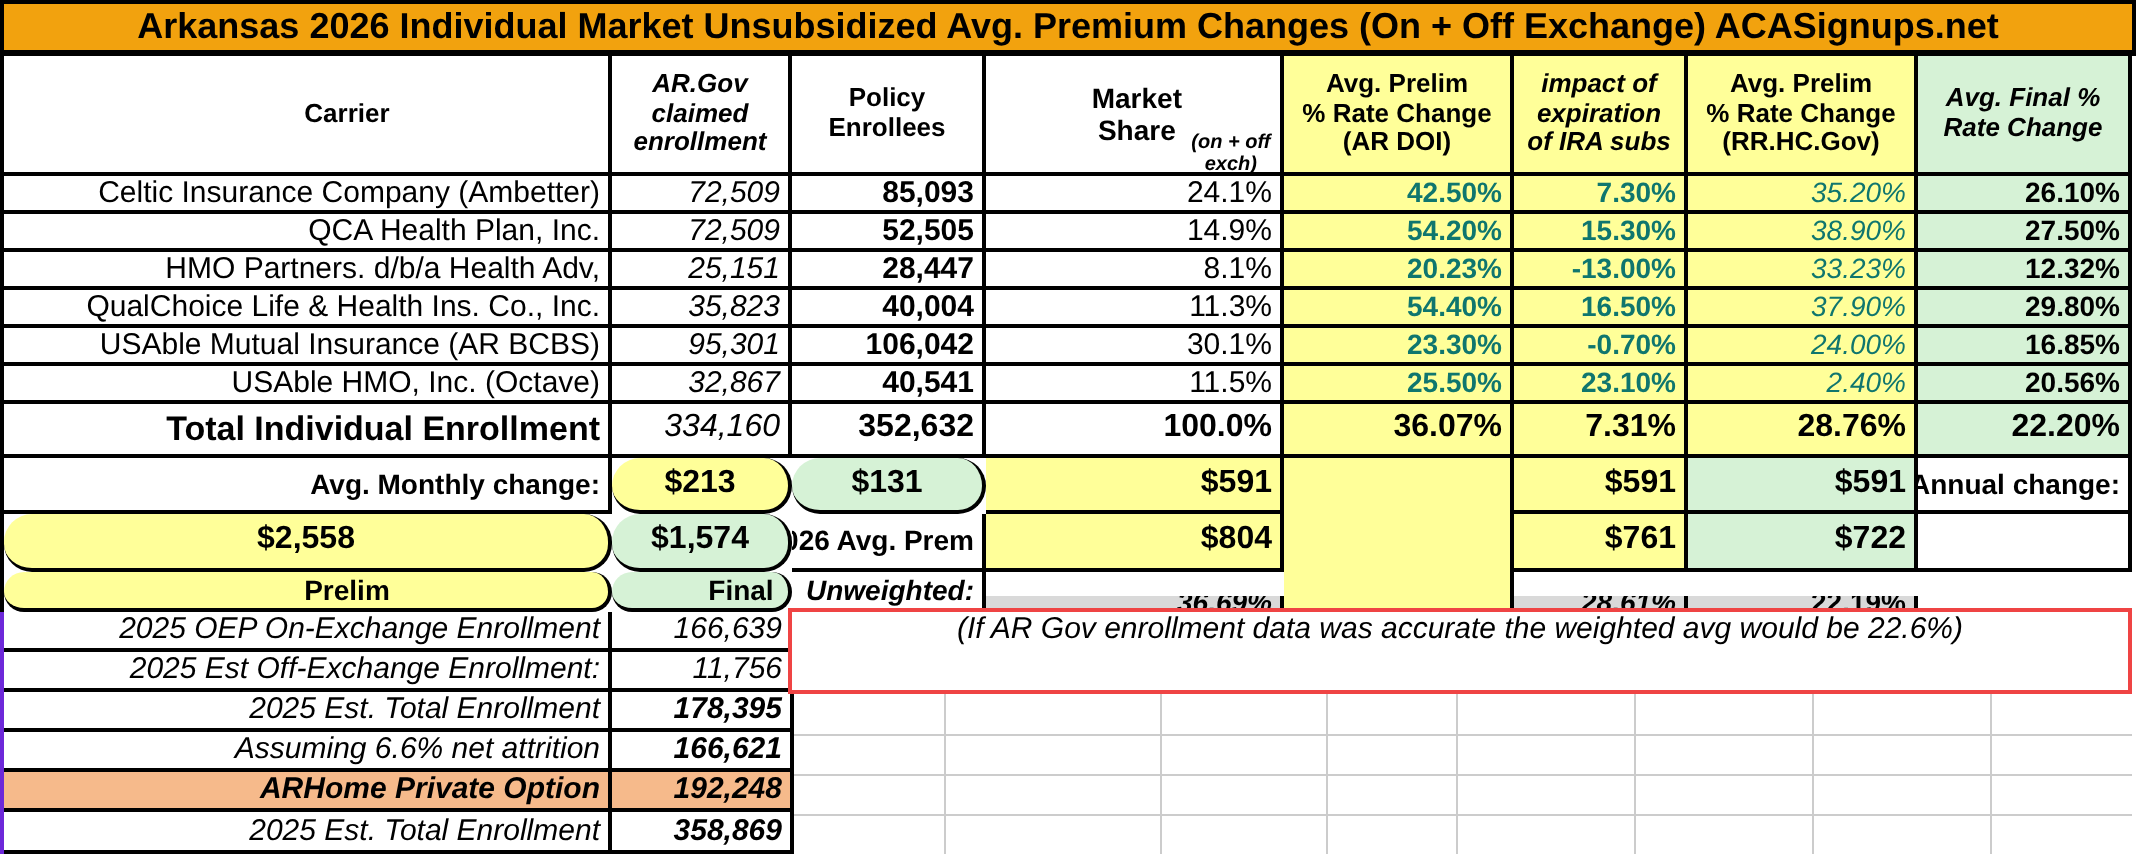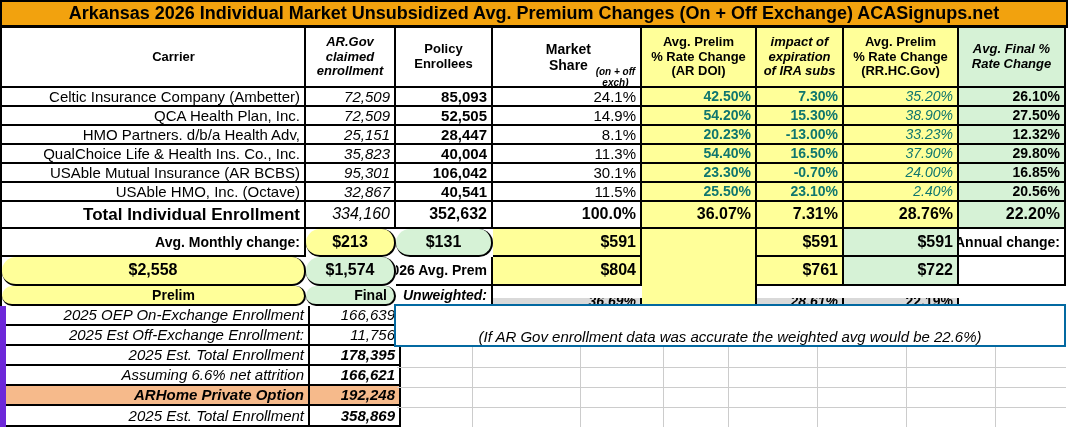--- a/index.html
+++ b/index.html
@@ -27,27 +27,27 @@
   .bg-y{background:#FFFF99;} .bg-g{background:#D6F2D6;}
   .bg-gray{background:#D9D9D9;margin-top:12px;} .bg-p{background:#F6BA8B;}
   .f13{font-size:10px;margin-top:40px;} .f14{font-size:14px;padding-left:45px;} .f16{font-size:16px;} .f17{font-size:17px;}
   .hdr{font-weight:bold;font-size:13px;justify-content:center;text-align:center;
        white-space:pre-line;line-height:1.15;}
   .hdr-stack{flex-direction:row;justify-content:center;}
   .ira-merged{grid-row:span 3;}
 
   
   .bottom-grid{position:absolute;left:0;top:306px;width:397px;height:121px;box-sizing:border-box;
-               border-left:6px solid #6d28d9;display:grid;
+               border-left:2px solid #6d28d9;display:grid;
                grid-template-columns:304px 91px;
                grid-template-rows:20px 20px 20px 20px 20px 21px;}
 
   
   .note-box{position:absolute;left:394px;top:304px;width:672px;height:43px;box-sizing:border-box;
-            border:2px solid #0369a1;background:#fff;display:flex;align-items:flex-end;justify-content:center;
+            border:2px solid #ef4444;background:#fff;display:flex;align-items:flex-start;justify-content:center;
             font-style:italic;font-size:15px;}
 
   
   .gl{position:absolute;background:#CCCCCC;}
   .gl-h{left:397px;width:669px;height:1px;}
   .gl-v{top:347px;height:80px;width:1px;}
 </style>
 </head>
 <body>
 

